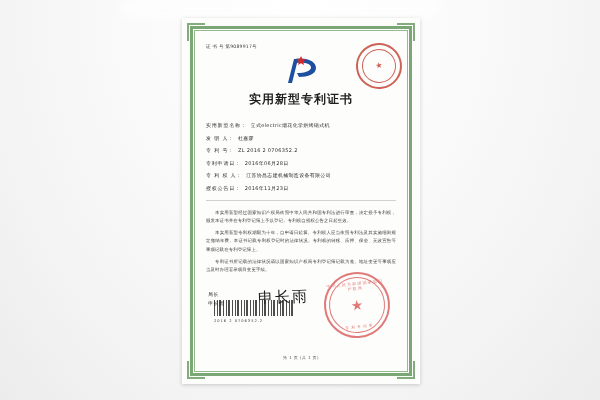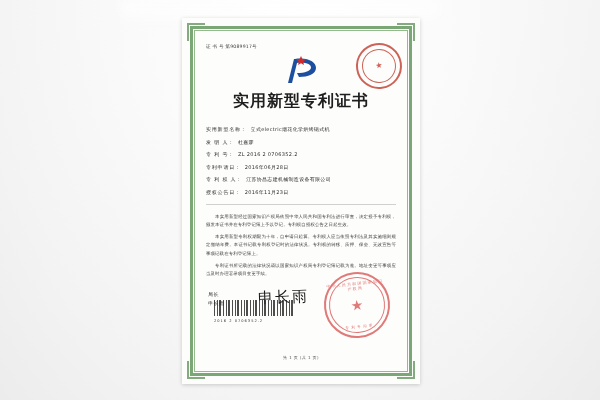--- a/index.html
+++ b/index.html
@@ -143,21 +143,21 @@
     padding: 1px;
     box-sizing: border-box;
   }
   #seal-top .star {
     font-size: 8px;
     line-height: 1;
   }
 
   #doc-title {
     text-align: center;
-    font-size: 16px;
+    font-size: 12px;
     font-weight: bold;
     letter-spacing: 1px;
     color: #1f1f1f;
     margin: 4px 0 14px 0;
     font-family: "DejaVu Sans", sans-serif;
   }
 
   .field-row {
     display: flex;
     align-items: baseline;

